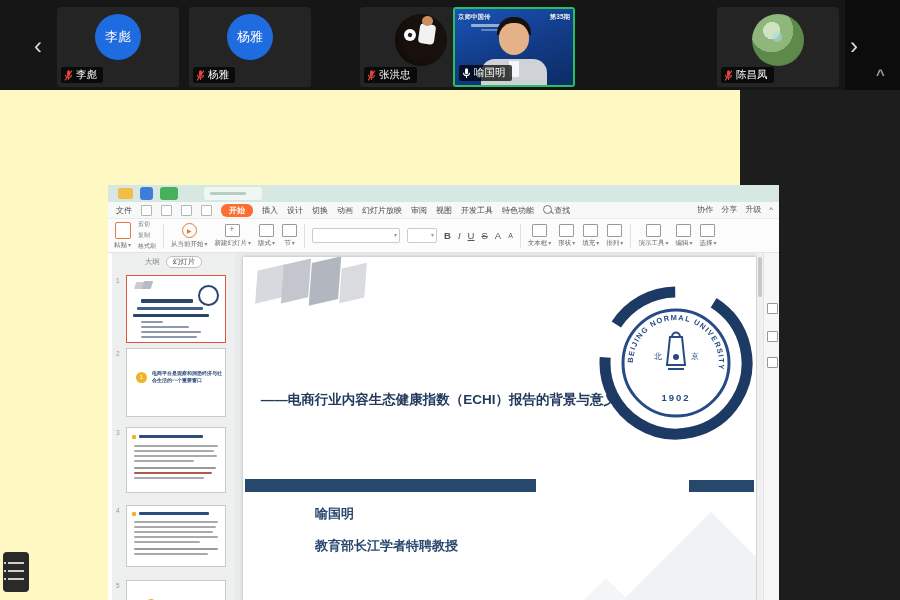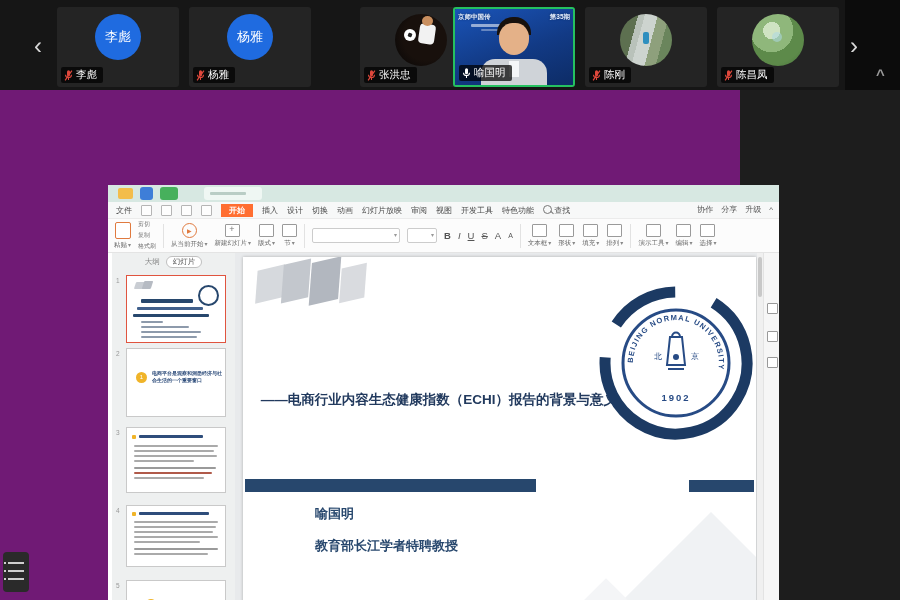--- a/index.html
+++ b/index.html
@@ -36,34 +36,34 @@
   .banner-row{position:absolute;left:3px;right:3px;top:4px;display:flex;justify-content:space-between;
       color:#eaf2ff;font-size:6.5px;font-weight:bold;text-shadow:0 0 2px #0a2a60;}
   .banner-sub{position:absolute;left:16px;top:15px;width:52px;height:3px;background:rgba(255,255,255,.55);border-radius:1px;}
   .banner-sub2{position:absolute;left:26px;top:20px;width:30px;height:2px;background:rgba(255,255,255,.35);border-radius:1px;}
   .face-hair{position:absolute;left:50%;top:8px;transform:translateX(-50%);width:34px;height:18px;background:#17110d;border-radius:16px 16px 0 0;}
   .face-skin{position:absolute;left:50%;top:14px;transform:translateX(-50%);width:30px;height:32px;background:#e4b188;border-radius:45% 45% 50% 50%;}
   .face-shirt{position:absolute;left:50%;bottom:0;transform:translateX(-50%);width:66px;height:26px;background:#cfd3d8;border-radius:14px 14px 0 0;}
   .face-collar{position:absolute;left:50%;bottom:8px;transform:translateX(-50%);width:10px;height:16px;background:#f4f6f8;}
 
   
-  .mainarea{position:absolute;left:0;top:90px;width:740px;height:510px;background:#701a75;}
+  .mainarea{position:absolute;left:0;top:90px;width:740px;height:510px;background:#fef9c3;}
   .wps{position:absolute;left:108px;top:95px;width:671px;height:500px;background:#fff;overflow:hidden;}
   .tabstrip{position:absolute;left:0;top:0;width:671px;height:17px;background:#d7e8e2;}
   .ts-folder{position:absolute;left:10px;top:3px;width:15px;height:11px;background:#f3bd4a;border-radius:2px;}
   .ts-blue{position:absolute;left:32px;top:2px;width:13px;height:13px;background:#3e7ed8;border-radius:3px;}
   .ts-green{position:absolute;left:52px;top:2px;width:18px;height:13px;background:#47b05c;border-radius:3px;}
   .ts-doc{position:absolute;left:96px;top:2px;width:58px;height:13px;background:#eff7f3;border-radius:3px;}
   .ts-doc i{position:absolute;left:6px;top:5px;width:36px;height:3px;background:#b9cdc5;border-radius:1px;}
 
   .menubar{position:absolute;left:0;top:17px;width:671px;height:17px;background:#f7f8f8;border-bottom:1px solid #ebebeb;
       display:flex;align-items:center;gap:9px;padding-left:8px;box-sizing:border-box;font-size:8px;color:#4a4a4a;white-space:nowrap;}
   .mini-ic{width:9px;height:9px;border:1px solid #b5b5b5;border-radius:1px;background:#fdfdfd;flex:0 0 auto;}
   .tab{cursor:pointer;}
-  .tab.active{background:#ff6e31;color:#fff;border-radius:0;padding:1px 8px;font-weight:bold;}
+  .tab.active{background:#ff6e31;color:#fff;border-radius:6px;padding:1px 8px;font-weight:bold;}
   .menu-right{position:absolute;right:6px;top:2px;display:flex;align-items:center;gap:8px;font-size:8px;color:#555;}
   .mag{width:7px;height:7px;border:1.2px solid #777;border-radius:50%;position:relative;display:inline-block;vertical-align:-1px;}
   .mag:after{content:"";position:absolute;left:6px;top:6px;width:4px;height:1.2px;background:#777;transform:rotate(45deg);}
   .caret:after{content:"▾";font-size:6px;color:#888;margin-left:1px;}
 
   .toolbar{position:absolute;left:0;top:34px;width:671px;height:34px;background:#fcfcfc;border-bottom:1px solid #e4e4e4;
       display:flex;align-items:center;gap:7px;padding-left:6px;box-sizing:border-box;color:#666;}
   .tb-group{display:flex;flex-direction:column;align-items:center;gap:2px;font-size:6.5px;}
   .tb-big{width:14px;height:15px;border:1.5px solid #e07a3f;border-radius:2px;background:#fff;}
   .tb-circle{width:13px;height:13px;border:1.5px solid #e07a3f;border-radius:50%;color:#e07a3f;font-size:6px;
@@ -179,34 +179,20 @@
       <div class="name-tag">
         <svg class="mic" viewBox="0 0 12 16">
           <rect x="4" y="1" width="4" height="8" rx="2" fill="#ffffff"></rect>
           <path d="M2 7c0 5 8 5 8 0" stroke="#ffffff" stroke-width="1.4" fill="none"></path>
           <line x1="6" y1="11" x2="6" y2="14" stroke="#ffffff" stroke-width="1.4"></line>
         </svg>
         <span>喻国明</span>
       </div>
     </div>
 
-    <div class="tile" style="left:585px;">
-      <div class="photo-circle photo-road">
-        <div class="road-figure"></div>
-      </div>
-      <div class="name-tag">
-        <svg class="mic" viewBox="0 0 12 16">
-          <rect x="4" y="1" width="4" height="8" rx="2" fill="#e0483c"></rect>
-          <path d="M2 7c0 5 8 5 8 0" stroke="#e0483c" stroke-width="1.4" fill="none"></path>
-          <line x1="6" y1="11" x2="6" y2="14" stroke="#e0483c" stroke-width="1.4"></line>
-          <line x1="1.5" y1="14.5" x2="10.5" y2="1.5" stroke="#e0483c" stroke-width="1.6"></line>
-        </svg>
-        <span>陈刚</span>
-      </div>
-    </div>
 
     <div class="tile" style="left:717px;">
       <div class="photo-circle photo-leaves">
         <div class="leaf-dot" style="left:20px;top:18px;"></div>
       </div>
       <div class="name-tag">
         <svg class="mic" viewBox="0 0 12 16">
           <rect x="4" y="1" width="4" height="8" rx="2" fill="#e0483c"></rect>
           <path d="M2 7c0 5 8 5 8 0" stroke="#e0483c" stroke-width="1.4" fill="none"></path>
           <line x1="6" y1="11" x2="6" y2="14" stroke="#e0483c" stroke-width="1.4"></line>

